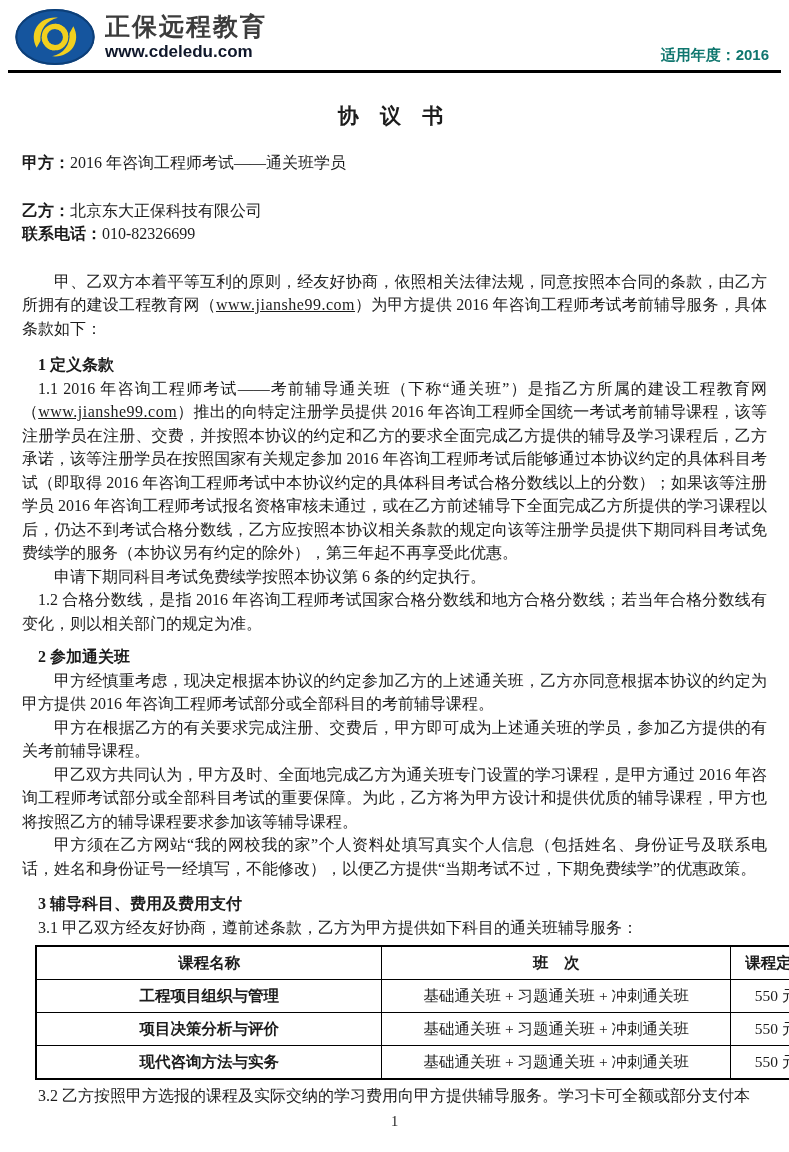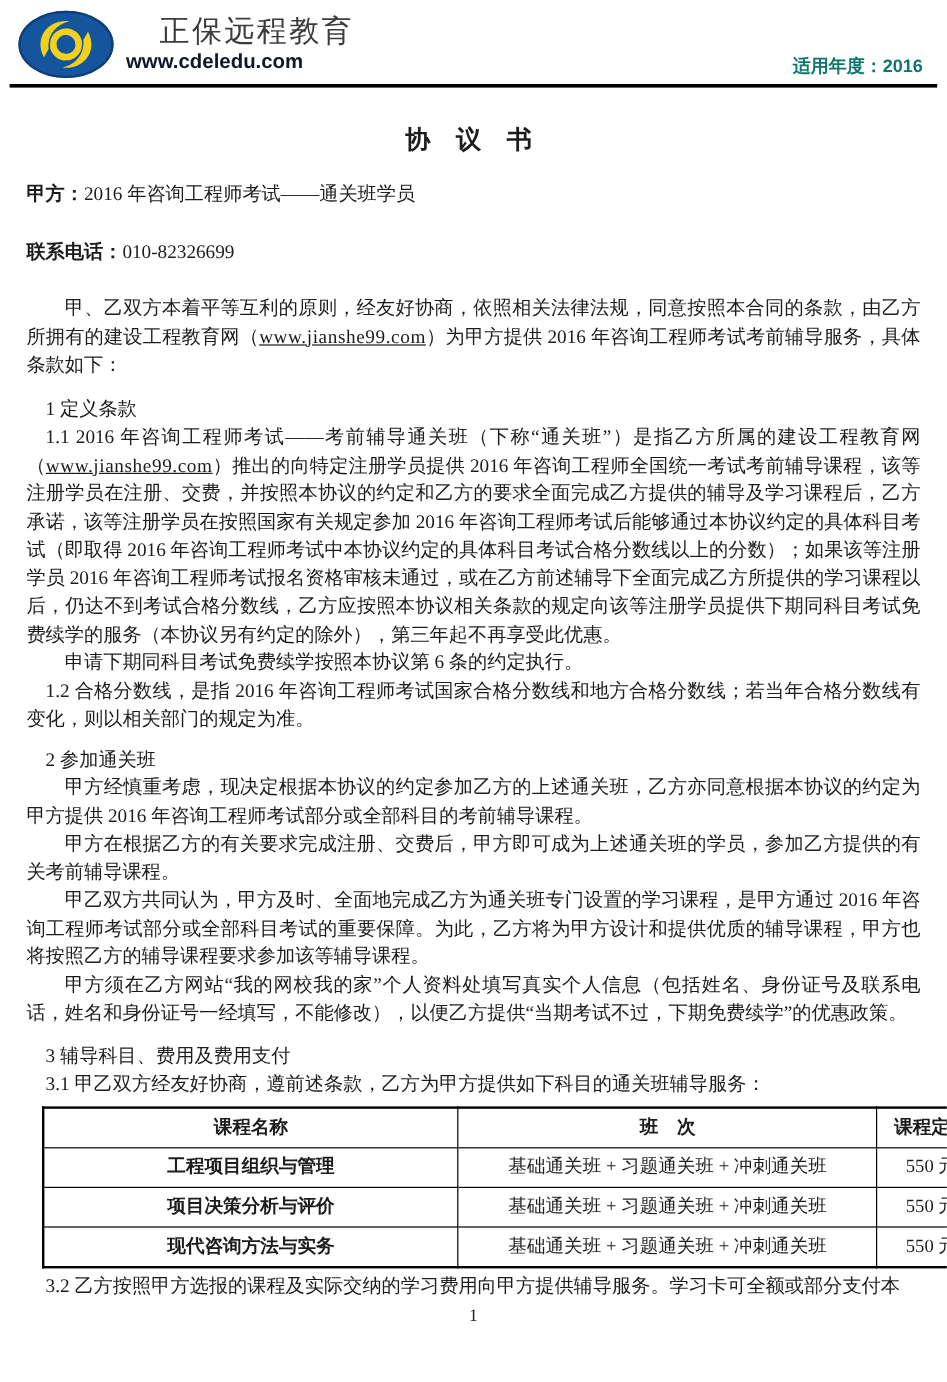--- a/index.html
+++ b/index.html
@@ -6,38 +6,38 @@
   body{
     width:789px;height:1152px;background:#ffffff;overflow:hidden;
     font-family:"Liberation Serif","DejaVu Serif",serif;color:#1c1c1c;
   }
   .page{box-sizing:border-box;width:789px;height:1152px;padding:8px 22px 0 22px;position:relative;}
 
   
   .hdr{display:flex;justify-content:space-between;align-items:flex-end;
        border-bottom:3px solid #000;padding:0 12px 4px 6px;margin:0 -14px;}
   .logo-wrap{display:flex;align-items:center;gap:9px;}
-  .logo-text .brand{font-family:"Liberation Sans","DejaVu Sans",sans-serif;font-weight:normal;
-       font-size:25px;color:#3c3c3c;letter-spacing:2px;line-height:30px;margin-left:28px;}
+  .logo-text .brand{font-family:"Liberation Sans","DejaVu Sans",sans-serif;font-weight:bold;
+       font-size:25px;color:#3c3c3c;letter-spacing:2px;line-height:30px;}
   .logo-text .site{font-family:"Liberation Sans","DejaVu Sans",sans-serif;font-weight:bold;
        font-size:17px;color:#0f172a;line-height:22px;}
   .year{font-family:"Liberation Sans","DejaVu Sans",sans-serif;font-weight:bold;
        font-size:15px;color:#0f766e;padding-bottom:1px;}
 
   
   .title{text-align:center;font-size:21px;font-weight:bold;letter-spacing:8px;margin:30px 0 0;line-height:26px;}
   .parties{margin-top:22px;font-size:15.5px;line-height:24px;}
   .parties .blank{height:24px;}
   .lbl{font-weight:bold;}
 
   
   .para{font-size:16px;line-height:23.5px;text-align:justify;margin:0;}
   .ind1{text-indent:1em;}
   .ind2{text-indent:2em;}
-  .sec{font-size:16px;line-height:23.5px;font-weight:normal;margin:10px 0 0 1em;}
+  .sec{font-size:16px;line-height:23.5px;font-weight:bold;margin:10px 0 0 1em;}
   .mt-intro{margin-top:24px;}
   .mt-s1{margin-top:13px;}
   .mt-s3{margin-top:12px;}
   .doclink{color:inherit;text-decoration:underline;letter-spacing:.5px;}
 
   
   table.fees{border-collapse:collapse;width:788px;margin:6px 0 0 13px;font-size:15.5px;
        border:2px solid #000;table-layout:fixed;}
   .fees th,.fees td{border:1px solid #000;text-align:center;padding:3px 2px;height:26px;}
   .fees th{font-weight:bold;}
@@ -67,20 +67,21 @@
       </div>
     </div>
     <div class="year">适用年度：2016</div>
   </div>
 
   <h1 class="title">协 议 书</h1>
 
   <div class="parties">
     <p class="para"><span class="lbl">甲方：</span><span>2016 年咨询工程师考试——通关班学员</span></p>
     <div class="blank"></div>
+    <p class="para"><span class="lbl">乙方：</span><span>北京东大正保科技有限公司</span></p>
     <p class="para"><span class="lbl">联系电话：</span><span>010-82326699</span></p>
   </div>
 
   <p class="para ind2 mt-intro"><span>甲、乙双方本着平等互利的原则，经友好协商，依照相关法律法规，同意按照本合同的条款，由乙方所拥有的建设工程教育网（</span><a class="doclink" href="#">www.jianshe99.com</a><span>）为甲方提供 2016 年咨询工程师考试考前辅导服务，具体条款如下：</span></p>
 
   <h2 class="sec mt-s1">1 定义条款</h2>
   <p class="para ind1"><span>1.1 2016 年咨询工程师考试——考前辅导通关班（下称“通关班”）是指乙方所属的建设工程教育网（</span><a class="doclink" href="#">www.jianshe99.com</a><span>）推出的向特定注册学员提供 2016 年咨询工程师全国统一考试考前辅导课程，该等注册学员在注册、交费，并按照本协议的约定和乙方的要求全面完成乙方提供的辅导及学习课程后，乙方承诺，该等注册学员在按照国家有关规定参加 2016 年咨询工程师考试后能够通过本协议约定的具体科目考试（即取得 2016 年咨询工程师考试中本协议约定的具体科目考试合格分数线以上的分数）；如果该等注册学员 2016 年咨询工程师考试报名资格审核未通过，或在乙方前述辅导下全面完成乙方所提供的学习课程以后，仍达不到考试合格分数线，乙方应按照本协议相关条款的规定向该等注册学员提供下期同科目考试免费续学的服务（本协议另有约定的除外），第三年起不再享受此优惠。</span></p>
   <p class="para ind2">申请下期同科目考试免费续学按照本协议第 6 条的约定执行。</p>
   <p class="para ind1">1.2 合格分数线，是指 2016 年咨询工程师考试国家合格分数线和地方合格分数线；若当年合格分数线有变化，则以相关部门的规定为准。</p>
 

